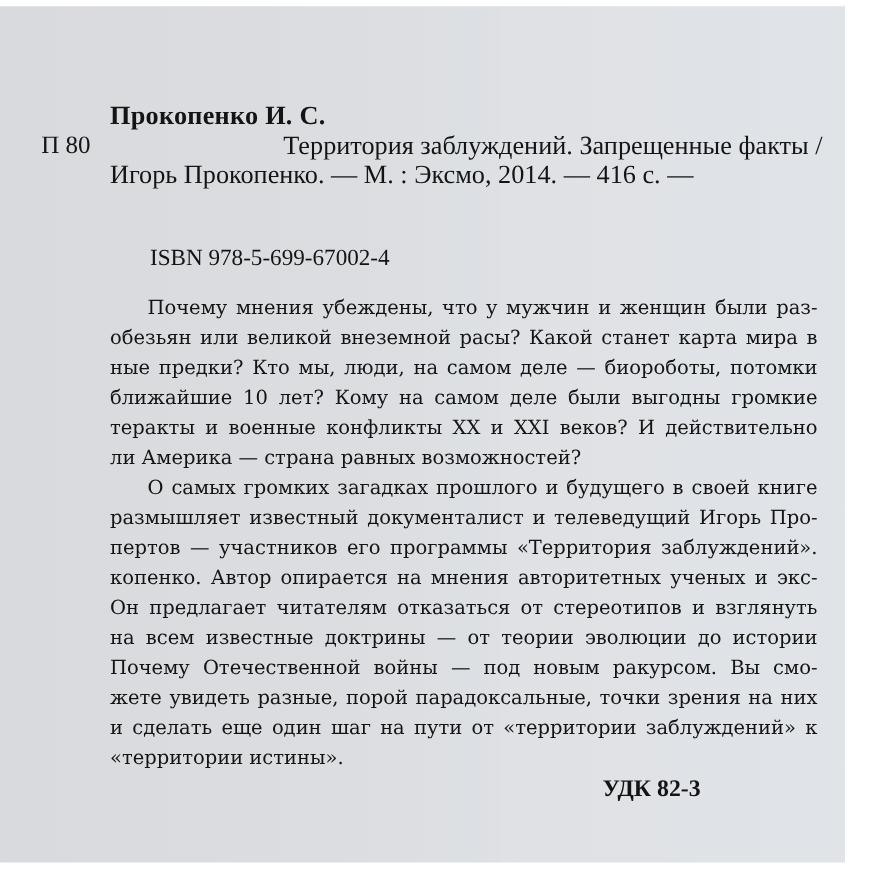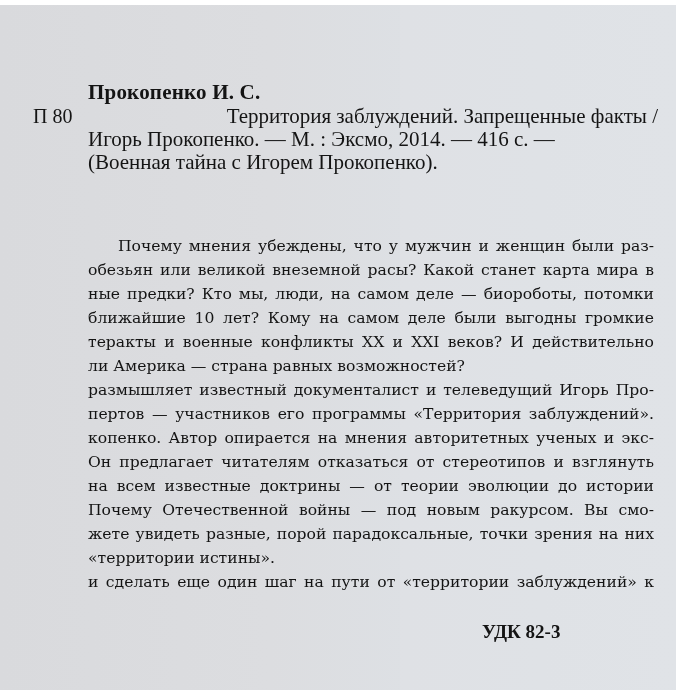--- a/index.html
+++ b/index.html
@@ -61,42 +61,43 @@
 <div class="page">
   <div class="shade"></div>
   <div class="bleed" style="left:120px;top:20px;font-size:18px;"></div>
 
   <div class="author">Прокопенко И. С.</div>
   <div class="index">П 80</div>
 
   <div class="biblio">
     <span class="ln first">Территория заблуждений. Запрещенные факты  /</span>
     <span class="ln">Игорь Прокопенко. — М. : Эксмо, 2014. — 416 с. —</span>
-    <span class="ln">(Военная тайна с Игорем Прокопенко).</span>
   </div>
 
+  <div class="isbn">ISBN 978-5-699-67002-4</div>
 
   <div class="body-text">
     <div class="para">
       <span class="ln first">Почему мнения убеждены, что у мужчин и женщин были раз-</span>
       <span class="ln">обезьян или великой внеземной расы? Какой станет карта мира в</span>
       <span class="ln">ные предки? Кто мы, люди, на самом деле — биороботы, потомки</span>
       <span class="ln">ближайшие 10 лет? Кому на самом деле были выгодны громкие</span>
       <span class="ln">теракты и военные конфликты XX и XXI веков? И действительно</span>
       <span class="ln last">ли Америка — страна равных возможностей?</span>
     </div>
     <div class="para">
+      <span class="ln first">О самых громких загадках прошлого и будущего в своей книге</span>
       <span class="ln">размышляет известный документалист и телеведущий Игорь Про-</span>
       <span class="ln">пертов — участников его программы «Территория заблуждений».</span>
       <span class="ln">копенко. Автор опирается на мнения авторитетных ученых и экс-</span>
       <span class="ln">Он предлагает читателям отказаться от стереотипов и взглянуть</span>
       <span class="ln">на всем известные доктрины — от теории эволюции до истории</span>
       <span class="ln">Почему Отечественной войны — под новым ракурсом. Вы смо-</span>
       <span class="ln">жете увидеть разные, порой парадоксальные, точки зрения на них</span>
+      <span class="ln">и сделать еще один шаг на пути от «территории заблуждений» к</span>
       <span class="ln last">«территории истины».</span>
-      <span class="ln">и сделать еще один шаг на пути от «территории заблуждений» к</span>
     </div>
   </div>
 
   <div class="classif">
     <div>УДК 82-3</div>
   </div>
 </div>
 
 </body></html>

